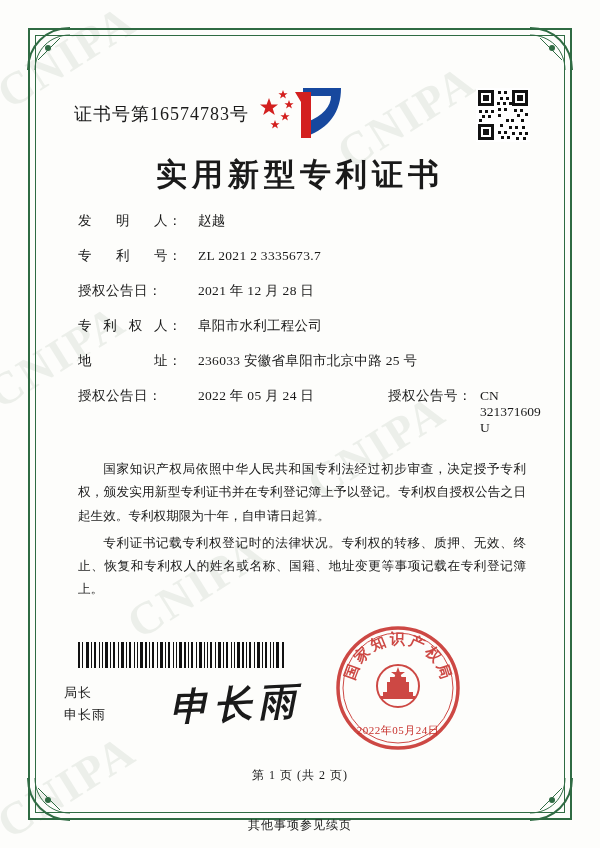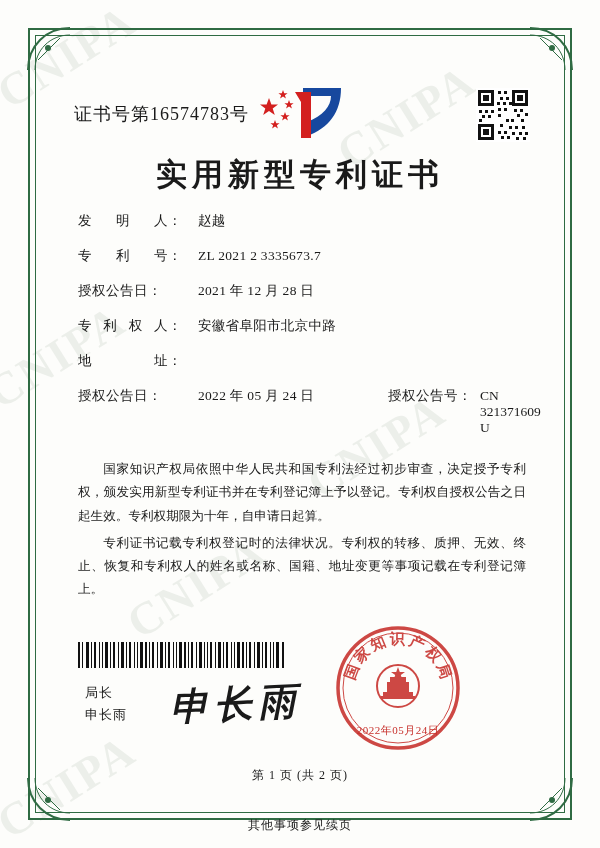--- a/index.html
+++ b/index.html
@@ -170,21 +170,21 @@
     position: absolute;
     left: 18px;
     bottom: 120px;
     width: 210px;
     height: 26px;
   }
 
   
   .sign-block {
     position: absolute;
-    left: 25px;
+    left: 4px;
     bottom: 62px;
     font-size: 13px;
     line-height: 1.7;
     letter-spacing: 1px;
   }
   .handwriting {
     position: absolute;
     left: 110px;
     bottom: 58px;
     font-family: "Liberation Serif", serif;
@@ -387,28 +387,29 @@
         <span class="field-value">2021 年 12 月 28 日</span>
       </div>
 
       <div class="field-row">
         <span class="field-label spread">
           <span>专</span>
           <span>利</span>
           <span>权</span>
           <span>人：</span>
         </span>
-        <span class="field-value">安徽省阜阳市北京中路</span>
+        <span class="field-value">阜阳市水利工程公司</span>
       </div>
 
       <div class="field-row">
         <span class="field-label spread">
           <span>地</span>
           <span>址：</span>
         </span>
+        <span class="field-value">236033 安徽省阜阳市北京中路 25 号</span>
       </div>
 
       <div class="field-row dual">
         <span class="field-label">授权公告日：</span>
         <span class="field-value">2022 年 05 月 24 日</span>
         <span class="sec-label">授权公告号：</span>
         <span class="sec-value">CN 321371609 U</span>
       </div>
 
     </div>

